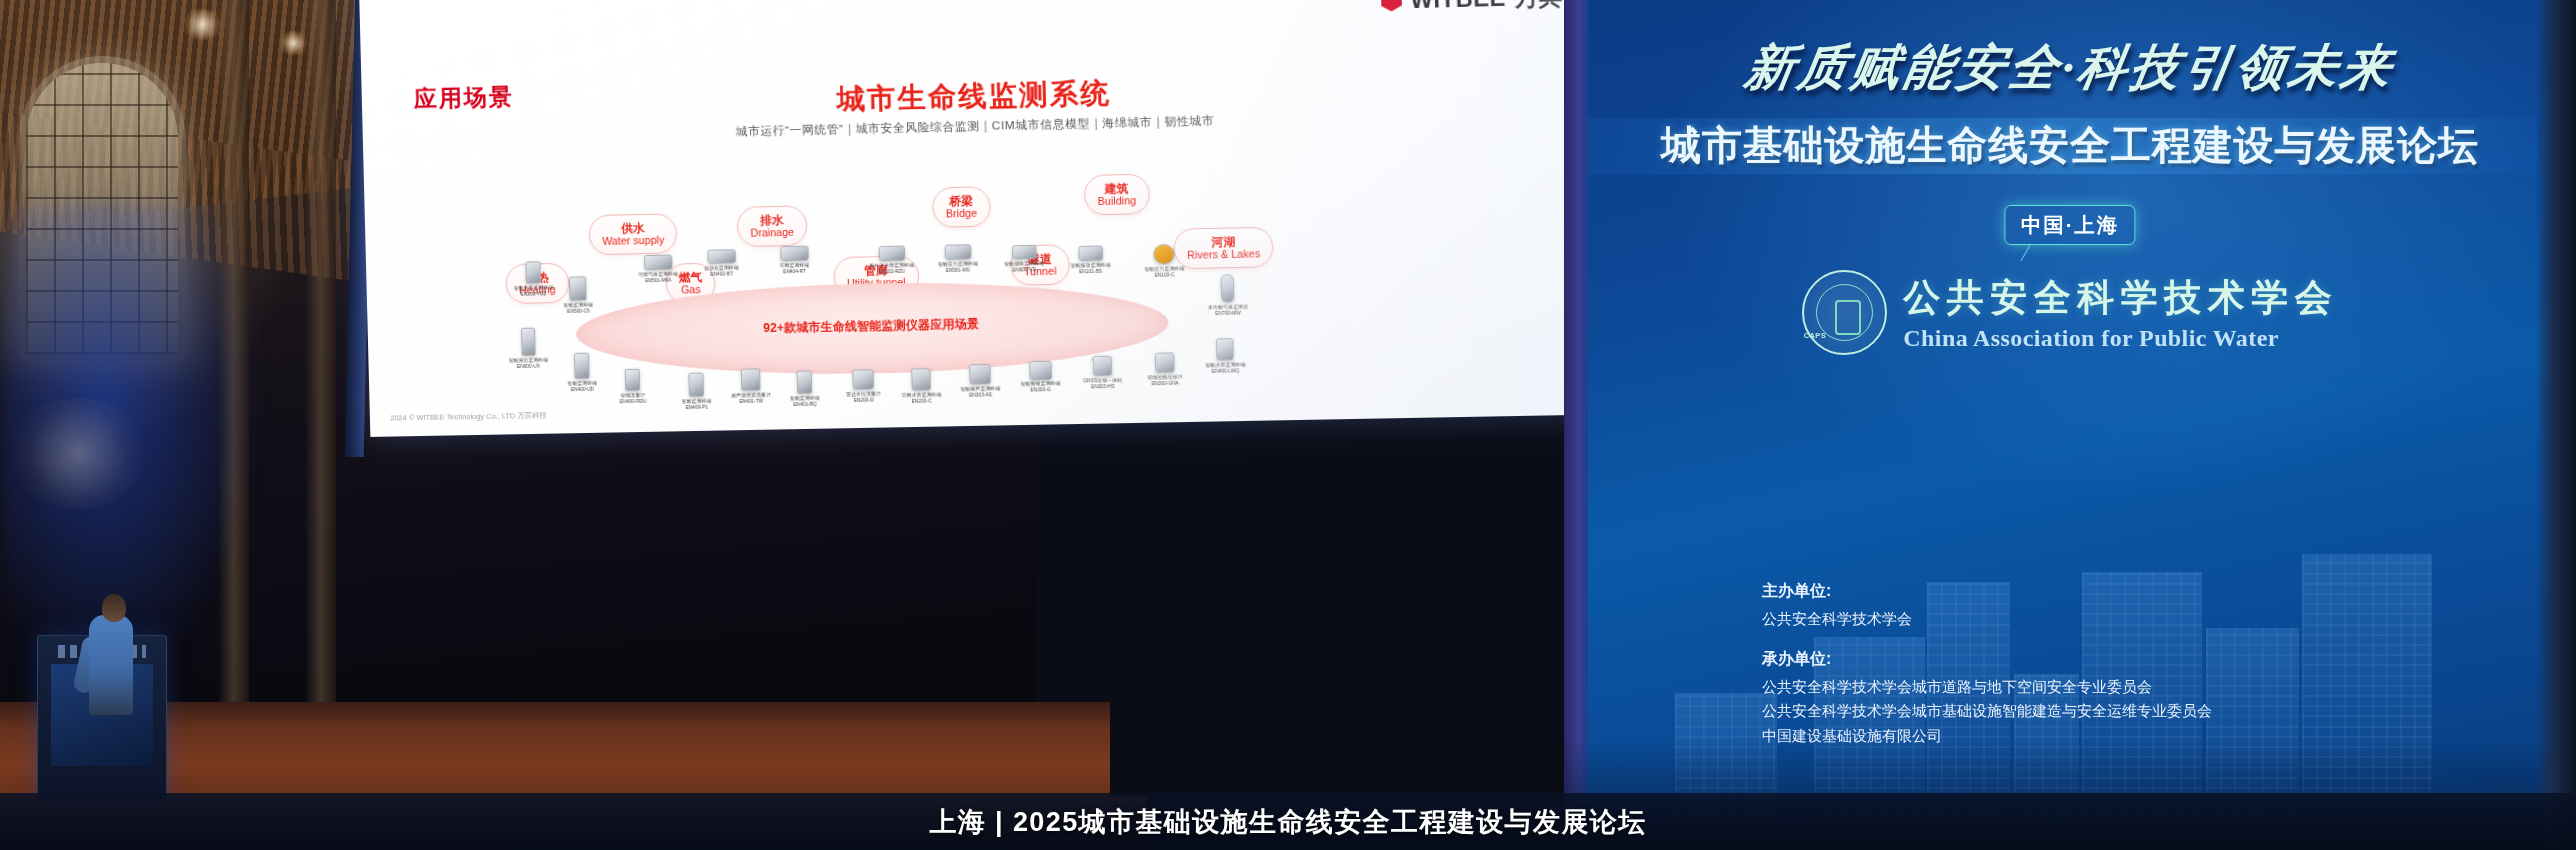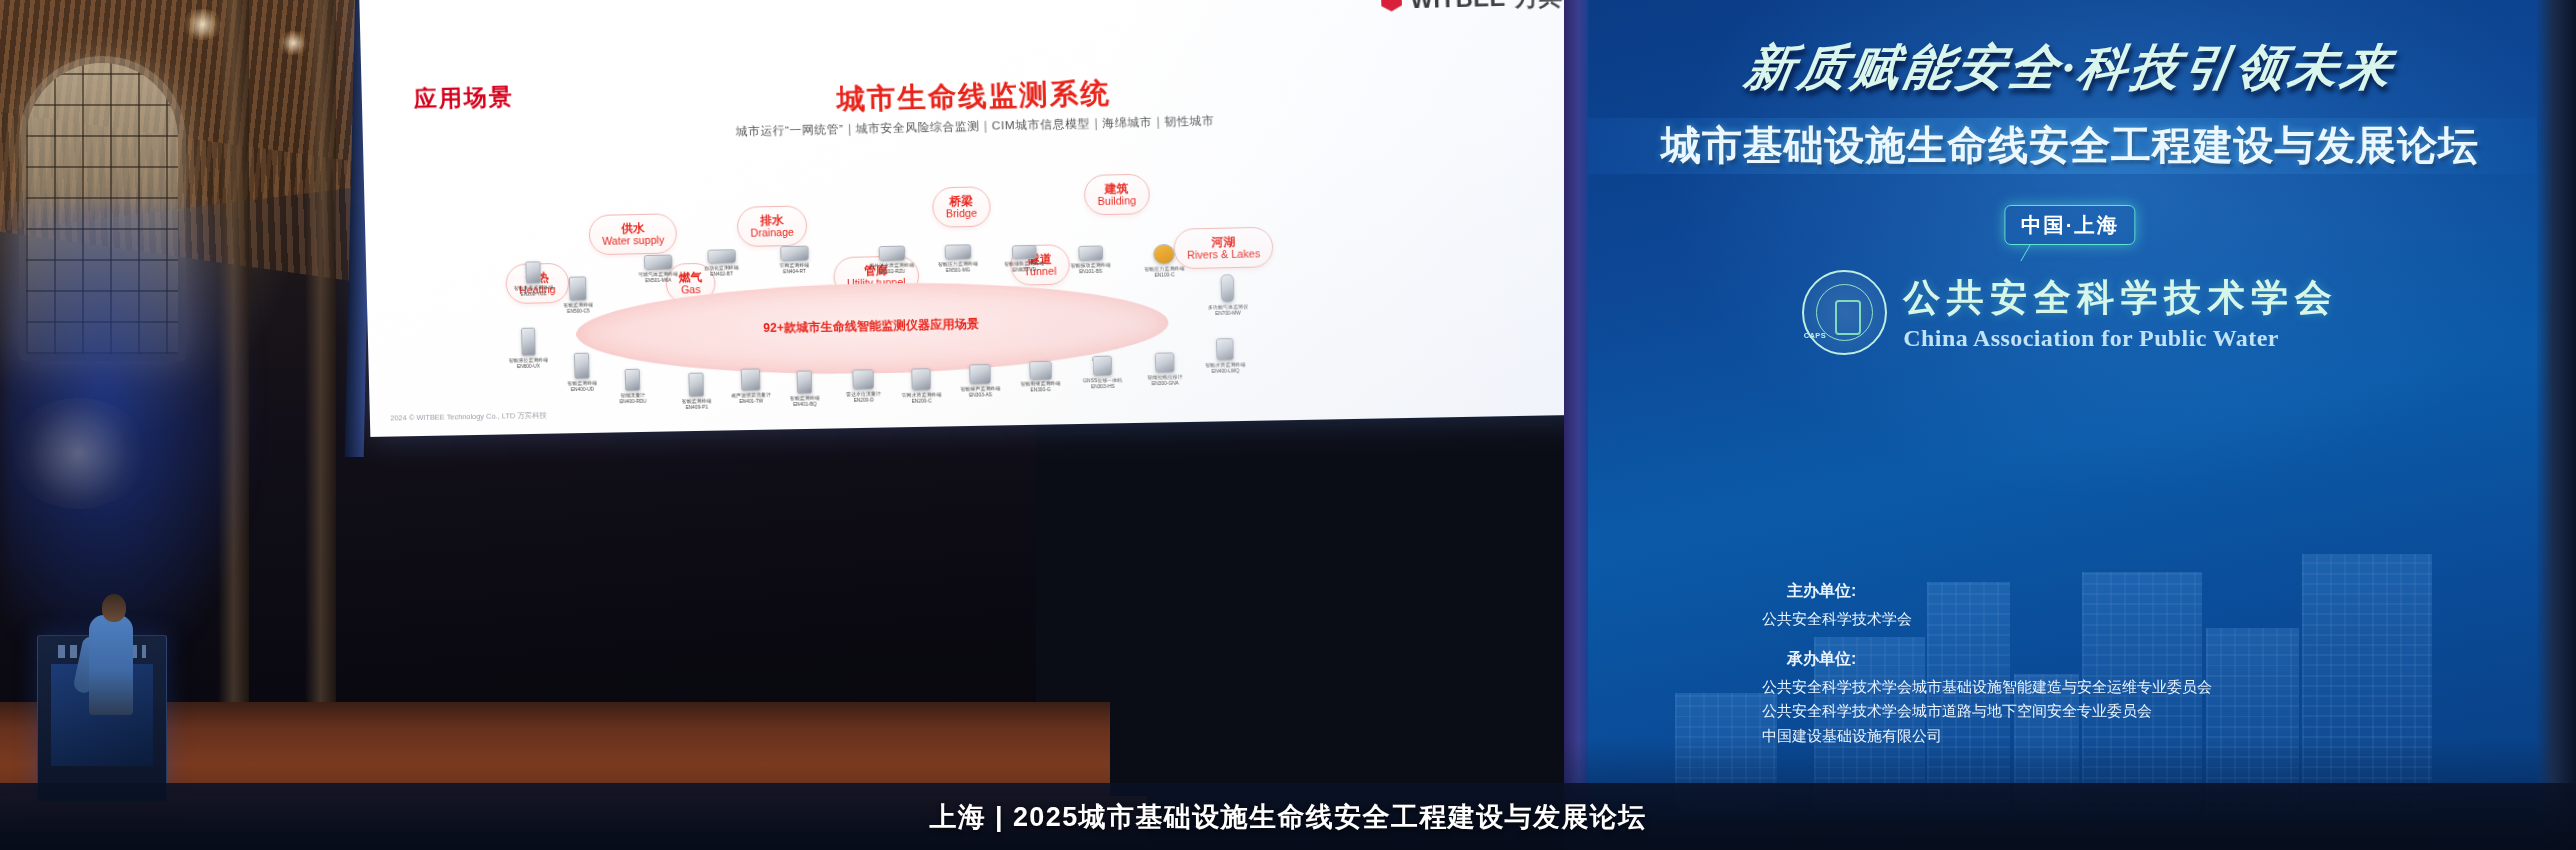--- a/index.html
+++ b/index.html
@@ -303,28 +303,28 @@
   }
   .bd-date{
     position:absolute; left:0; right:0; top:453px; text-align:center;
     font-size:31px; font-weight:bold; color:#ffffff; letter-spacing:0.9px;
     text-shadow:0 1.9px 5.6px rgba(0,20,60,.5);
   }
   .orgs{
     position:absolute; left:198px; top:581px; right:37px;
     color:#eaf4ff;
   }
-  .org-head{ font-size:16px; font-weight:bold; margin-bottom:4.6px;margin-left:25px; }
+  .org-head{ font-size:16px; font-weight:bold; margin-bottom:4.6px; }
   .org-line{ font-size:15px; line-height:1.62; }
   .org-gap{ height:18.5px; }
   .org-dim{ color:#cfe0f2; }
 
   
   .caption-bar{
-    position:absolute; left:0; bottom:0; width:2576px; height:67px;
+    position:absolute; left:0; bottom:0; width:2576px; height:57px;
     background:linear-gradient(180deg, rgba(10,18,38,.88), rgba(6,12,26,.97));
     display:flex; align-items:center; justify-content:center;
   }
   .caption-text{
     font-size:27px; font-weight:bold; color:#ffffff; letter-spacing:1.4px;
     text-shadow:0 1.9px 5.6px rgba(0,0,0,.8);
   }
 </style>
 </head>
 <body>
@@ -563,22 +563,22 @@
         <div class="caps-en">China Association for Public Water</div>
       </div>
     </div>
 
 
     <div class="orgs">
       <div class="org-head">主办单位:</div>
       <div class="org-line">公共安全科学技术学会</div>
       <div class="org-gap"></div>
       <div class="org-head">承办单位:</div>
+      <div class="org-line">公共安全科学技术学会城市道路与地下空间安全专业委员会</div>
       <div class="org-line">公共安全科学技术学会城市基础设施智能建造与安全运维专业委员会</div>
-      <div class="org-line">公共安全科学技术学会城市道路与地下空间安全专业委员会</div>
       <div class="org-line">中国建设基础设施有限公司</div>
     </div>
 
     <div class="bd-right-edge"></div>
   </div>
 
   <div class="caption-bar">
     <div class="caption-text">上海 | 2025城市基础设施生命线安全工程建设与发展论坛</div>
   </div>
 

